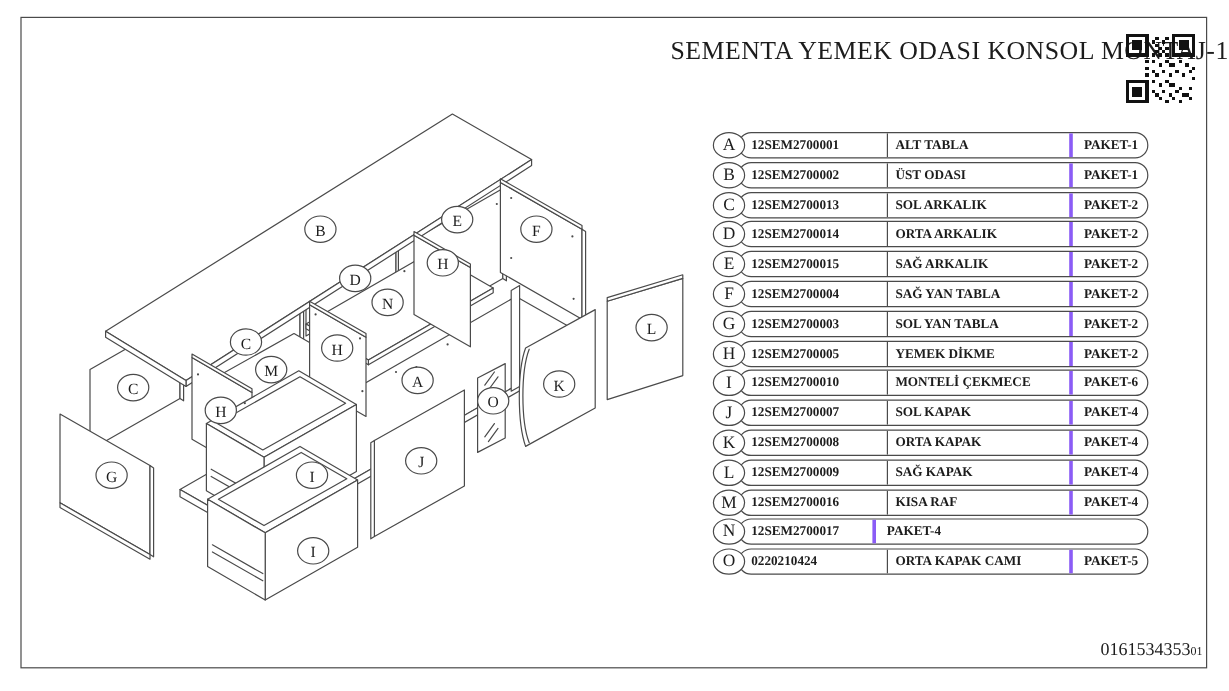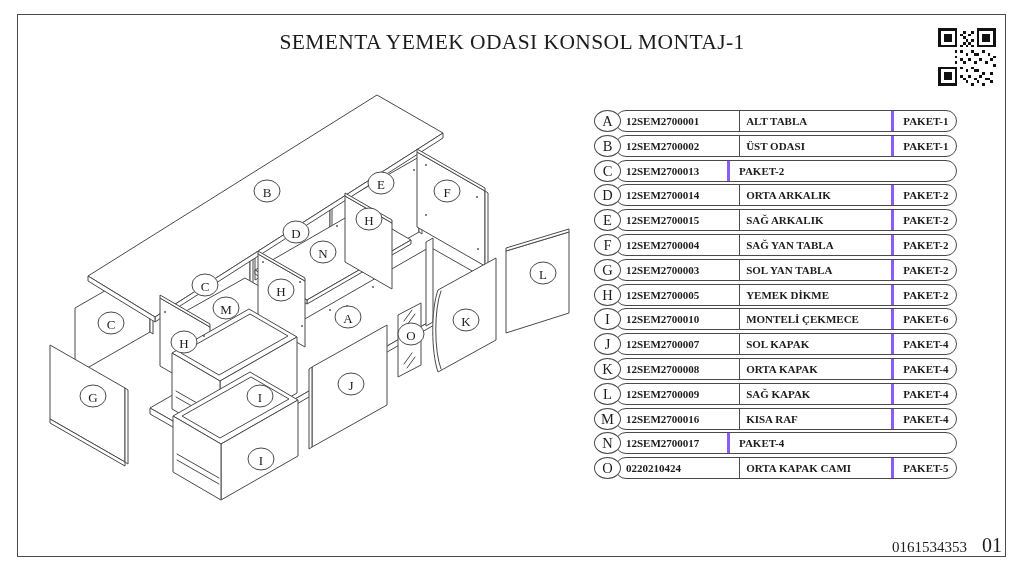--- a/index.html
+++ b/index.html
@@ -1,35 +1,35 @@
 <!DOCTYPE html>
 <html><head>
 <meta charset="utf-8">
 <style>
   html,body{margin:0;padding:0;background:#ffffff;}
   .page{position:relative;width:1024px;height:576px;background:#ffffff;overflow:hidden;
         font-family:"Liberation Serif",serif;color:#1c1c1c;}
   .frame{position:absolute;left:17px;top:14px;width:989px;height:543px;
          border:1.5px solid #4a4a4a;box-sizing:border-box;}
-  .title{position:absolute;left:0;top:30px;width:100%;text-align:center;margin:0;
+  .title{position:absolute;left:0;top:30px;width:100%;text-align:right;margin:0;
          font-size:21.5px;font-weight:400;letter-spacing:.4px;}
   .diagram{position:absolute;left:0;top:0;width:1024px;height:576px;}
   .qr{position:absolute;left:938px;top:28px;width:58px;height:58px;}
   .parts{position:absolute;left:594px;top:110px;}
   .prow{display:flex;align-items:flex-start;height:22px;margin-bottom:2.8px;}
   .badge{width:27px;height:22px;box-sizing:border-box;border:1px solid #4a4a4a;border-radius:50%;
          text-align:center;font-size:14.5px;line-height:20px;background:#fff;position:relative;z-index:2;}
   .pill{display:flex;height:22px;width:342px;margin-left:-6px;box-sizing:border-box;
         border:1px solid #4a4a4a;border-radius:11px;background:#fff;overflow:hidden;}
   .cell{font-size:11px;line-height:20px;white-space:nowrap;box-sizing:border-box;overflow:hidden;font-weight:bold;}
   .code{width:111px;padding-left:10px;}
   .name{width:161px;padding-left:6px;border-left:1px solid #4a4a4a;margin-left:18px;}
   .pkg{width:68px;padding-left:9px;border-left:3px solid #8b5cf6;}
   .docnum{position:absolute;top:534px;right:22px;font-size:15px;}
-  .docnum .pageno{margin-left:15px;font-size:20px;}
+  .docnum .pageno{font-size:10px;}
   svg .ln{fill:#ffffff;stroke:#4a4a4a;stroke-width:1;stroke-linejoin:round;}
   svg .wire{fill:none;stroke:#4a4a4a;stroke-width:1;stroke-linecap:round;}
   svg .dot{fill:#4a4a4a;stroke:none;}
   svg .lblc{fill:#ffffff;stroke:#4a4a4a;stroke-width:1;}
   svg .lblt{font-family:"Liberation Serif",serif;font-size:13px;fill:#1c1c1c;
             text-anchor:middle;dominant-baseline:central;}
 </style>
 </head>
 <body>
 
@@ -262,20 +262,21 @@
       <div class="pill">
           <div class="cell code">12SEM2700002</div>
           <div class="cell name">ÜST ODASI</div>
           <div class="cell pkg">PAKET-1</div>
         </div>
     </div>
     <div class="prow">
       <div class="badge">C</div>
       <div class="pill">
           <div class="cell code">12SEM2700013</div>
+          <div class="cell name">SOL ARKALIK</div>
           <div class="cell pkg">PAKET-2</div>
         </div>
     </div>
     <div class="prow">
       <div class="badge">D</div>
       <div class="pill">
           <div class="cell code">12SEM2700014</div>
           <div class="cell name">ORTA ARKALIK</div>
           <div class="cell pkg">PAKET-2</div>
         </div>

